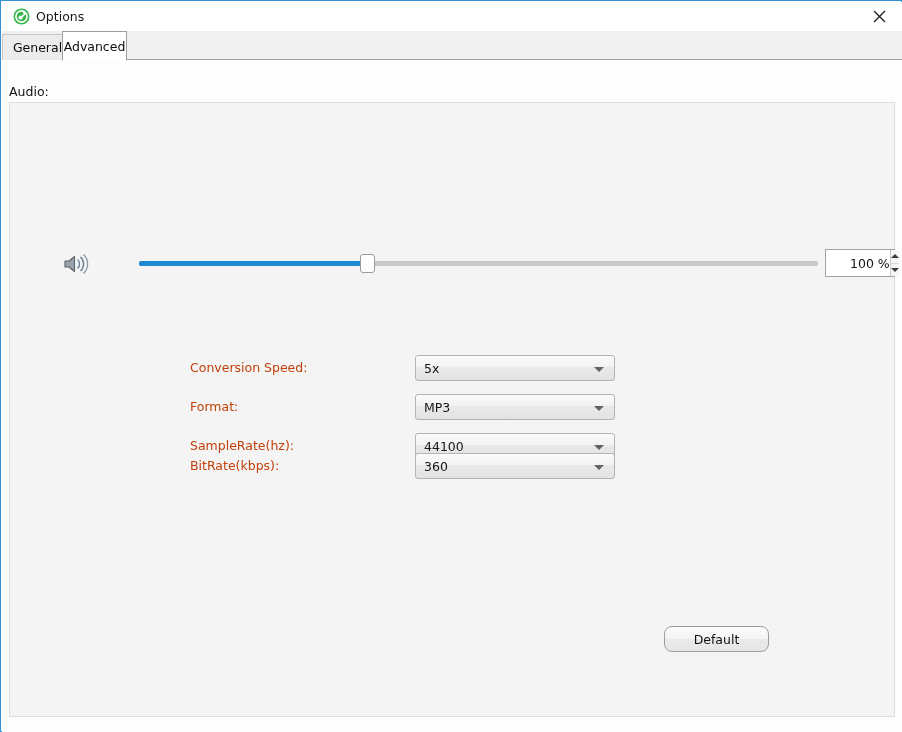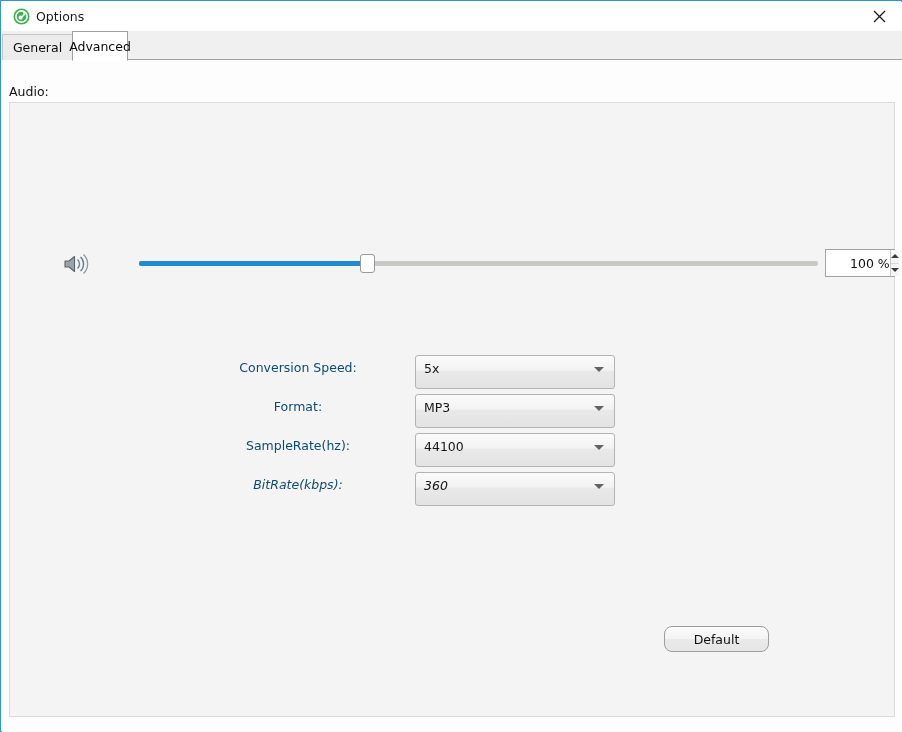--- a/index.html
+++ b/index.html
@@ -90,21 +90,21 @@
   }
   .tab.active {
     background: #ffffff;
     border: 1px solid #a0a0a0;
     border-bottom: 1px solid #ffffff;
     top: 0px;
     height: 30px;
     z-index: 5;
   }
   #tab-general { left: 0px; width: 71px; }
-  #tab-advanced { left: 70px; width: 56px; }
+  #tab-advanced { left: 60px; width: 65px; }
 
   
   .page {
     position: absolute;
     left: 1px; top: 59px;
     width: 900px;
     height: 672px;
     background: #fdfdfd;
   }
 
@@ -214,30 +214,30 @@
   .form-row {
     position: absolute;
     left: 0;
     height: 26px;
   }
   .field-label {
     position: absolute;
     top: 0;
     left: 180px;
     width: 216px;
-    text-align: center;
-    font-size: 12.5px;
-    color: #0c4a6e;
+    text-align: left;
+    font-size: 12.5px;
+    color: #c2410c;
     line-height: 26px;
     white-space: nowrap;
   }
   .combo {
     position: absolute;
     left: 405px; top: 0;
-    width: 200px; height: 34px;
+    width: 200px; height: 26px;
     box-sizing: border-box;
     border: 1px solid #b3b3b3;
     border-radius: 3px;
     background: linear-gradient(to bottom, #fbfbfb 0%, #f2f2f2 45%, #e9e9e9 46%, #e3e3e3 100%);
     cursor: pointer;
   }
   .combo-text {
     position: absolute;
     left: 8px; top: 0;
     line-height: 25px;
@@ -352,21 +352,21 @@
       </div>
 
       <div class="form-row" style="top:330px; width:886px;">
         <div class="field-label">SampleRate(hz):</div>
         <div class="combo">
           <span class="combo-text">44100</span>
           <span class="combo-arrow"></span>
         </div>
       </div>
 
-      <div class="form-row" style="top:369px; width:886px;font-style:italic;">
+      <div class="form-row" style="top:350px; width:886px;">
         <div class="field-label">BitRate(kbps):</div>
         <div class="combo">
           <span class="combo-text">360</span>
           <span class="combo-arrow"></span>
         </div>
       </div>
 
       <div class="default-btn">
         <span>Default</span>
       </div>

